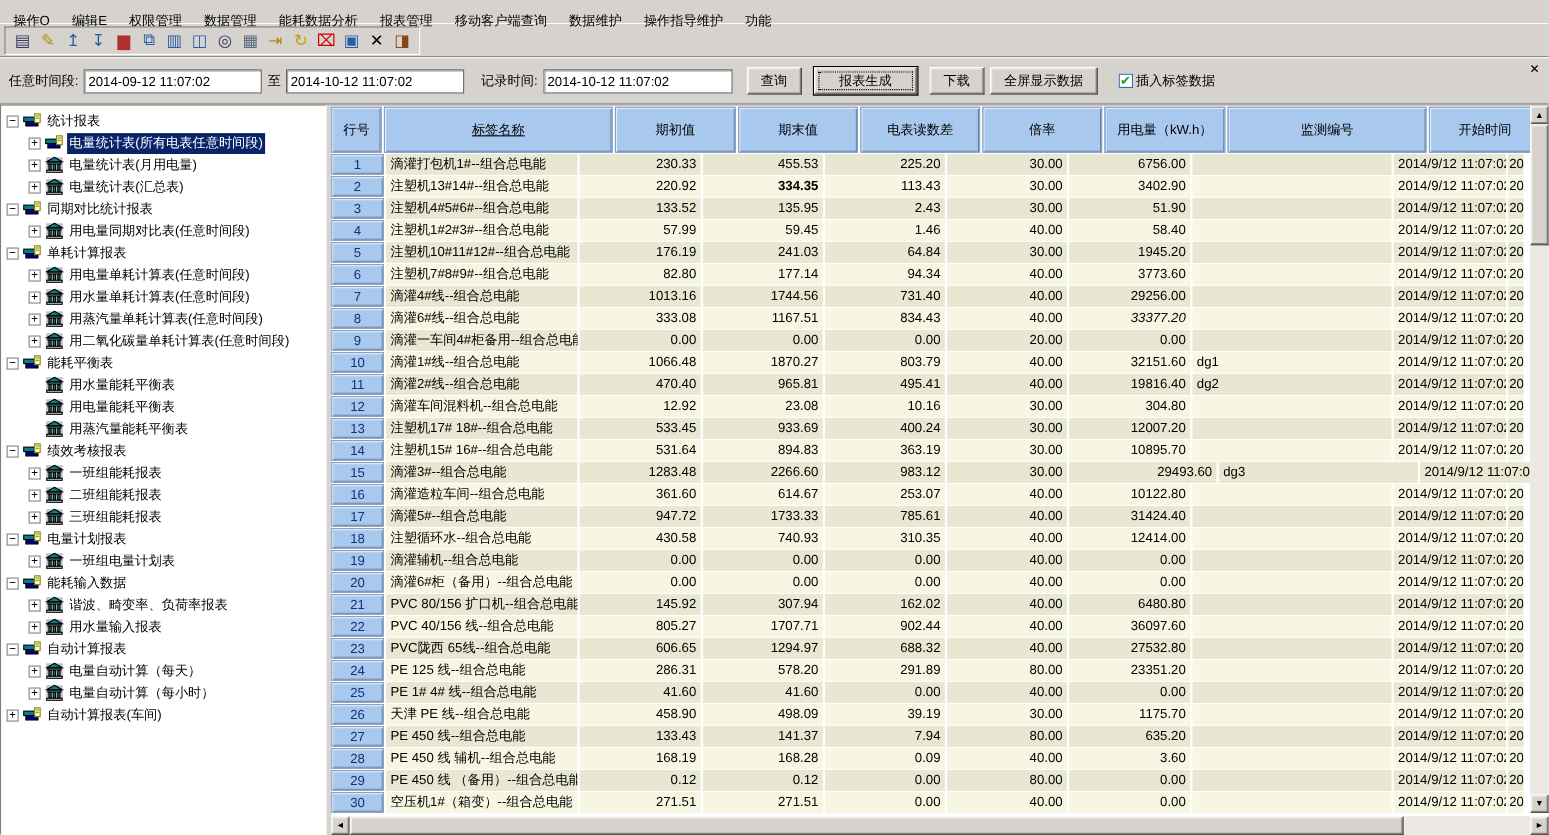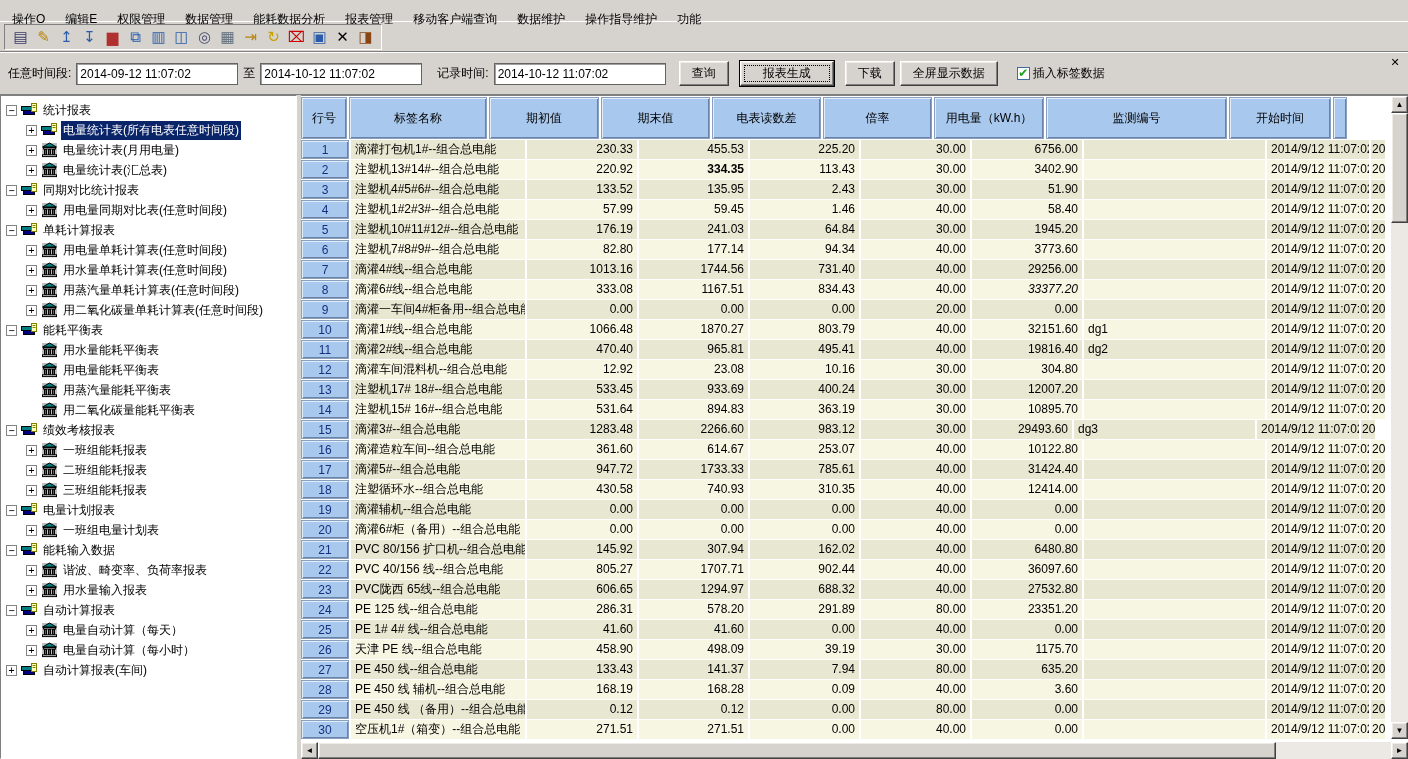--- a/index.html
+++ b/index.html
@@ -335,33 +335,20 @@
               <rect x="1" y="1" width="15" height="14" fill="#c0c0c0"></rect>
               <polygon points="8.5,1 15.5,5 1.5,5" fill="#008080" stroke="#000"></polygon>
               <rect x="2.5" y="5.5" width="12" height="1.5" fill="#e0e0e0" stroke="#000"></rect>
               <rect x="3.5" y="7.5" width="2" height="5" fill="#008080" stroke="#000"></rect>
               <rect x="7.5" y="7.5" width="2" height="5" fill="#008080" stroke="#000"></rect>
               <rect x="11.5" y="7.5" width="2" height="5" fill="#008080" stroke="#000"></rect>
               <rect x="1.5" y="12.8" width="14" height="1.8" fill="#e0e0e0" stroke="#000"></rect>
             </svg></span>
           <span class="tree-label">用蒸汽量能耗平衡表</span>
         </div>
-        <div class="tree-row lvl1">
-          <span class="exp-spacer"></span>
-          <span class="tree-icon"><svg width="17" height="16" viewBox="0 0 17 16">
-              <rect x="1" y="1" width="15" height="14" fill="#c0c0c0"></rect>
-              <polygon points="8.5,1 15.5,5 1.5,5" fill="#008080" stroke="#000"></polygon>
-              <rect x="2.5" y="5.5" width="12" height="1.5" fill="#e0e0e0" stroke="#000"></rect>
-              <rect x="3.5" y="7.5" width="2" height="5" fill="#008080" stroke="#000"></rect>
-              <rect x="7.5" y="7.5" width="2" height="5" fill="#008080" stroke="#000"></rect>
-              <rect x="11.5" y="7.5" width="2" height="5" fill="#008080" stroke="#000"></rect>
-              <rect x="1.5" y="12.8" width="14" height="1.8" fill="#e0e0e0" stroke="#000"></rect>
-            </svg></span>
-          <span class="tree-label">用二氧化碳量能耗平衡表</span>
-        </div>
         <div class="tree-row lvl0">
           <span class="expander">−</span>
           <span class="tree-icon"><svg width="17" height="16" viewBox="0 0 17 16">
               <rect x="0.5" y="4.5" width="11" height="4" fill="#008080" stroke="#000"></rect>
               <rect x="2.5" y="8.5" width="11" height="4" fill="#000080" stroke="#000"></rect>
               <rect x="10.5" y="1.5" width="5" height="8" fill="#ffffc0" stroke="#808000"></rect>
               <line x1="11.5" y1="3.5" x2="14.5" y2="3.5" stroke="#808000"></line>
               <line x1="11.5" y1="5.5" x2="14.5" y2="5.5" stroke="#808000"></line>
             </svg></span>
           <span class="tree-label">绩效考核报表</span>
@@ -514,21 +501,21 @@
             </svg></span>
           <span class="tree-label">自动计算报表(车间)</span>
         </div>
       </div>
     <div class="splitter"></div>
 
     <div class="table-panel">
       <div class="grid">
         <div class="grid-header">
             <div class="hcell" style="width: 46px;">行号</div>
-            <div class="hcell" style="width: 138px;">标签名称</div>
+            <div class="hcell" style="width: 208px; text-decoration: underline;">标签名称</div>
             <div class="hcell" style="width: 110px;">期初值</div>
             <div class="hcell" style="width: 109px;">期末值</div>
             <div class="hcell" style="width: 109px;">电表读数差</div>
             <div class="hcell" style="width: 109px;">倍率</div>
             <div class="hcell" style="width: 110px;">用电量（kW.h）</div>
             <div class="hcell" style="width: 181px;">监测编号</div>
             <div class="hcell" style="width: 102px;">开始时间</div>
             <div class="hcell" style="width: 14px;"></div>
           </div>
         <div id="grid-body">
@@ -700,21 +687,21 @@
               <div class="cell" style="width: 102px;">2014/9/12 11:07:02</div>
               <div class="cell" style="width: 14px; padding: 0px 1px;">20</div>
             </div>
             <div class="grid-row row-dark">
               <div class="rownum">15</div>
               <div class="cell" style="width: 174px;">滴灌3#--组合总电能</div>
               <div class="cell num" style="width: 110px;">1283.48</div>
               <div class="cell num" style="width: 109px;">2266.60</div>
               <div class="cell num" style="width: 109px;">983.12</div>
               <div class="cell num" style="width: 109px;">30.00</div>
-              <div class="cell num" style="width: 100px;">29493.60</div>
+              <div class="cell num" style="width: 134px;">29493.60</div>
               <div class="cell" style="width: 181px;">dg3</div>
               <div class="cell" style="width: 102px;">2014/9/12 11:07:02</div>
               <div class="cell" style="width: 14px; padding: 0px 1px;">20</div>
             </div>
             <div class="grid-row row-light">
               <div class="rownum">16</div>
               <div class="cell" style="width: 174px;">滴灌造粒车间--组合总电能</div>
               <div class="cell num" style="width: 110px;">361.60</div>
               <div class="cell num" style="width: 109px;">614.67</div>
               <div class="cell num" style="width: 109px;">253.07</div>

